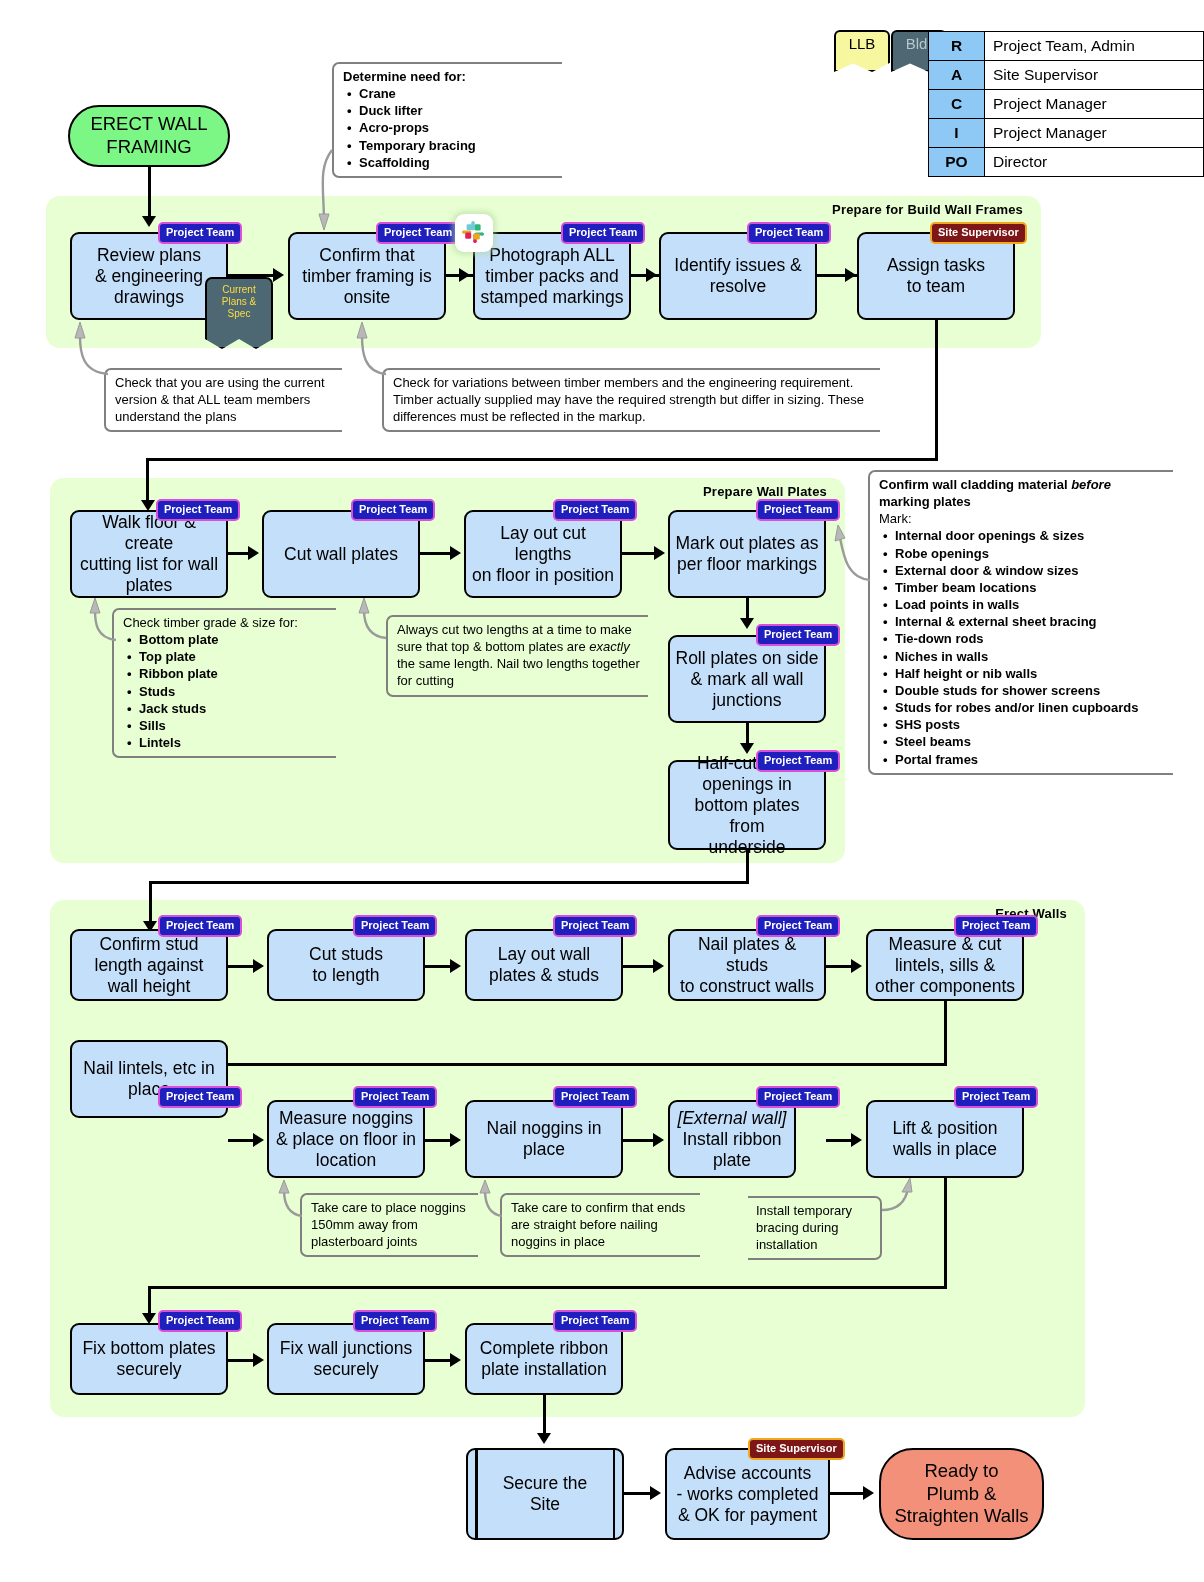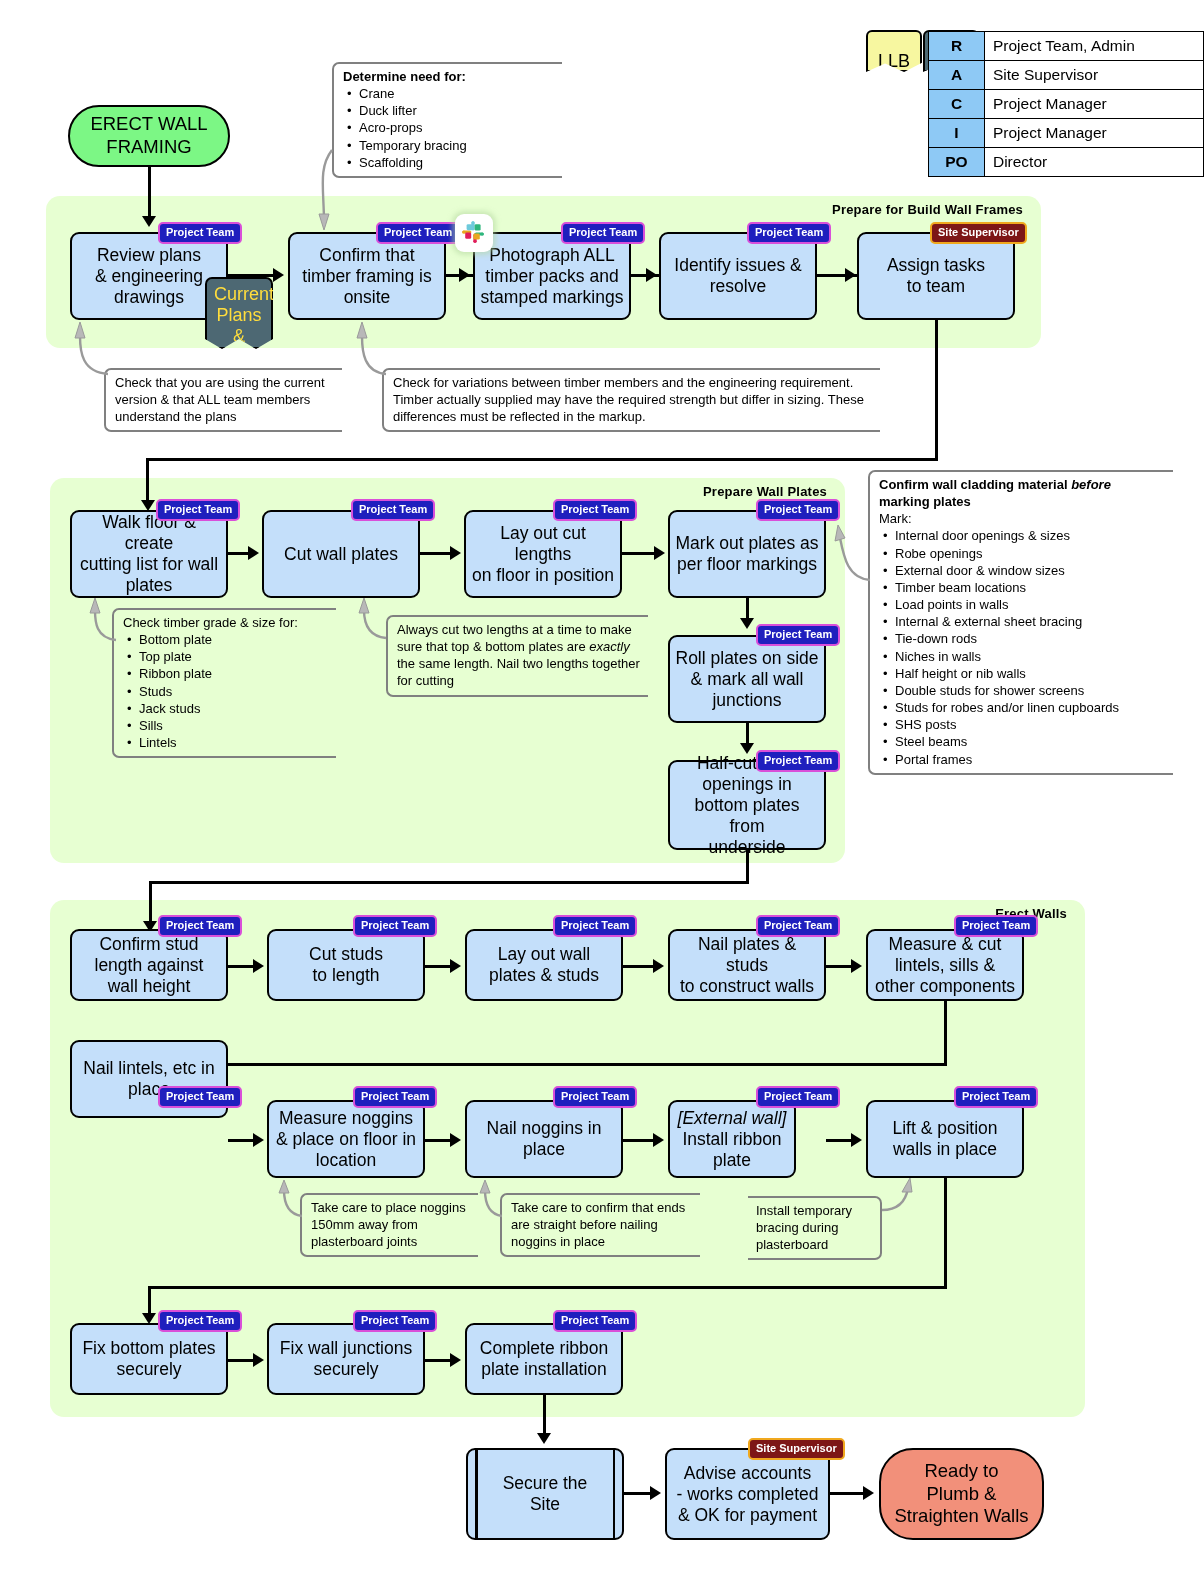--- a/index.html
+++ b/index.html
@@ -41,52 +41,52 @@
   
   .note{position:absolute;font-size:13px;line-height:1.32;box-sizing:border-box;}
   .note.brk-l{border-left:2.5px solid #808080;
               border-top:2.5px solid #808080;border-bottom:2.5px solid #808080;
               border-radius:7px 0 0 7px;padding:4px 8px 5px 9px;}
   .note.brk-r{border-right:2.5px solid #808080;
               border-top:2.5px solid #808080;border-bottom:2.5px solid #808080;
               border-radius:0 7px 7px 0;padding:4px 9px 5px 8px;}
   .note i{font-style:italic;}
   .note ul{margin:0;padding-left:16px;list-style:none;}
-  .note ul li{position:relative;}
+  .note ul li{position:relative;font-weight:bold;}
   .note ul li::before{content:"\2022";position:absolute;left:-12px;}
   .note .hdr{font-weight:bold;}
 
   
   .hl{position:absolute;height:2.6px;background:#000;}
   .vl{position:absolute;width:2.6px;background:#000;}
   .ar-r{position:absolute;width:0;height:0;border-left:11px solid #000;
         border-top:7px solid transparent;border-bottom:7px solid transparent;}
   .ar-d{position:absolute;width:0;height:0;border-top:11px solid #000;
         border-left:7px solid transparent;border-right:7px solid transparent;}
   
   .leader{position:absolute;}
   .leader svg{display:block;overflow:visible;}
 
   
   .doctag{position:absolute;background:#4d6873;color:#ffdd3c;border:2.5px solid #000;
-          font-size:18px;line-height:1.18;text-align:center;padding:5px 7px 12px 7px;
+          font-size:10px;line-height:1.18;text-align:center;padding:5px 7px 12px 7px;
           border-radius:7px 7px 0 0;box-sizing:border-box;z-index:5;
           clip-path:polygon(0 0,100% 0,100% 86%,75% 100%,50% 86%,25% 100%,0 86%);}
 
   
   .raci{position:absolute;border-collapse:collapse;font-size:15.5px;}
   .raci td{border:1.6px solid #000;padding:3px 8px;height:22px;}
   .raci td.k{background:#8ec9f5;text-align:center;font-weight:bold;width:40px;}
   .raci td.v{background:#fff;text-align:left;width:210px;}
 
   
-  .tab{position:absolute;border:2.5px solid #000;font-size:18px;font-weight:normal;
-       text-align:center;box-sizing:border-box;padding-top:19px;
+  .tab{position:absolute;border:2.5px solid #000;font-size:15px;font-weight:normal;
+       text-align:center;box-sizing:border-box;padding-top:3px;
        border-radius:6px 6px 0 0;
-       clip-path:polygon(0 0,100% 0,100% 78%,68% 100%,34% 80%,0 100%);margin-left:32px;}
+       clip-path:polygon(0 0,100% 0,100% 78%,68% 100%,34% 80%,0 100%);}
   .tab.llb{background:#f7f7a0;color:#000;}
   .tab.bldr{background:#4d6873;color:#b9c7cd;}
 
   
   .slack{position:absolute;width:38px;height:38px;background:#fff;border-radius:9px;
          box-shadow:0 0 5px 3px rgba(180,215,160,.55);z-index:7;}
   .slack svg{position:absolute;left:6px;top:6px;}
 </style>
 </head>
 <body>
@@ -432,21 +432,21 @@
     <span>Take care to confirm that ends are straight before nailing noggins in place</span>
   </div>
   <div class="leader" style="left:476px;top:1180px;">
     <svg width="30" height="40">
       <path d="M26,36 C11,34 9,20 9,10" stroke="#9a9a9a" stroke-width="2.4" fill="none"></path>
       <polygon points="9,0 4,13 14,13" fill="#b8b8b8" stroke="#9a9a9a" stroke-width="1"></polygon>
     </svg>
   </div>
 
   <div class="note brk-r" style="left:748px;top:1196px;width:134px;">
-    <span>Install temporary bracing during plasterboard</span>
+    <span>Install temporary bracing during installation</span>
   </div>
   <div class="leader" style="left:880px;top:1178px;">
     <svg width="40" height="40">
       <path d="M2,32 C20,32 26,22 28,10" stroke="#9a9a9a" stroke-width="2.4" fill="none"></path>
       <polygon points="30,0 22,14 32,14" fill="#b8b8b8" stroke="#9a9a9a" stroke-width="1"></polygon>
     </svg>
   </div>
 
   <div class="box" style="left:70px;top:1323px;width:158px;height:72px;">
     <span>Fix bottom plates<br>securely</span>

